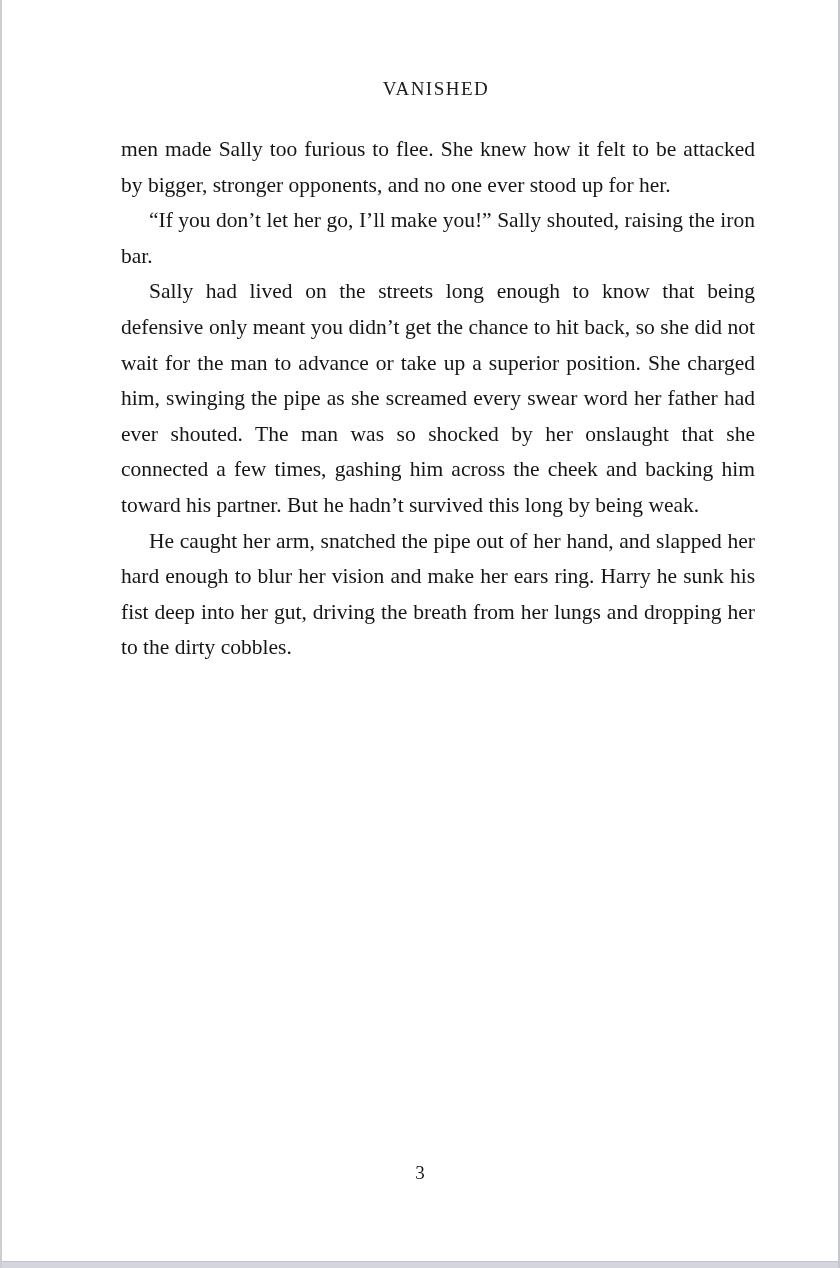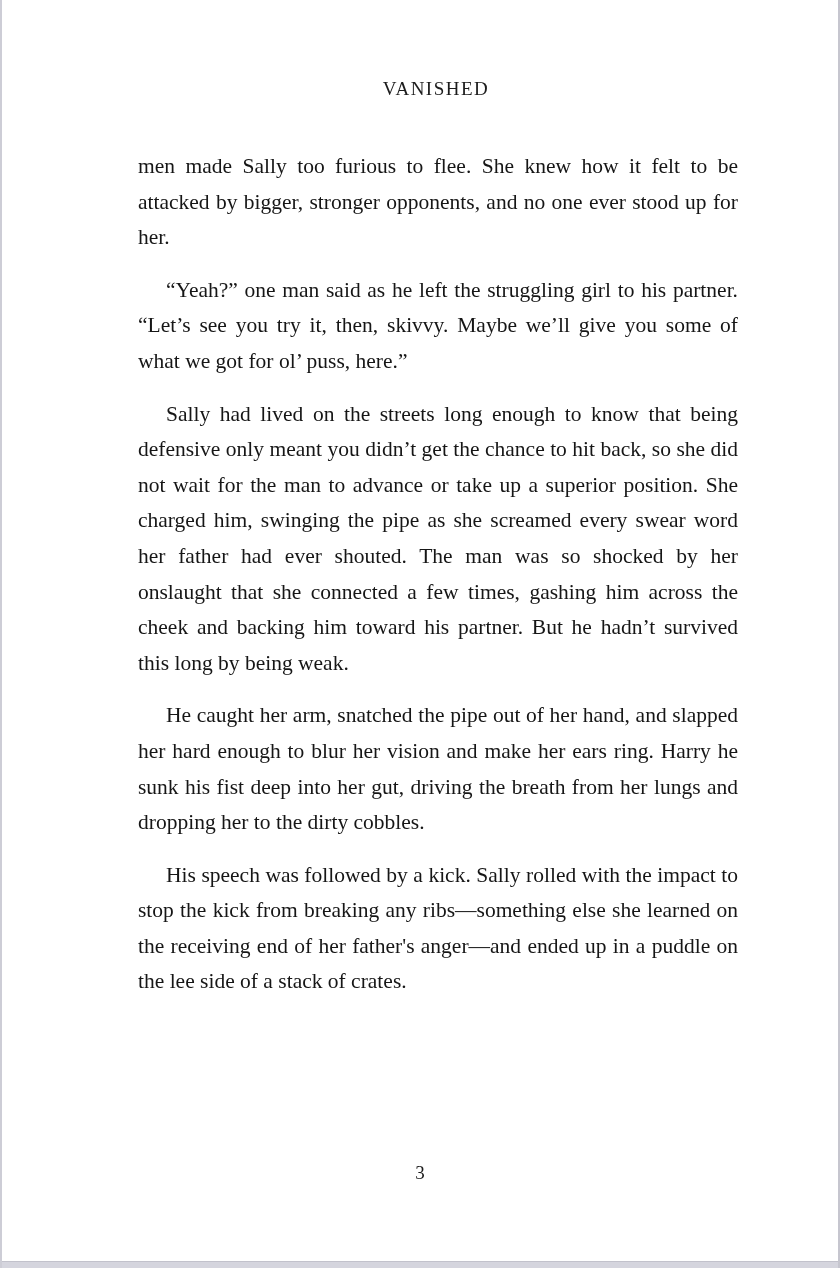--- a/index.html
+++ b/index.html
@@ -34,21 +34,21 @@
     position: absolute;
     top: 132px;
     left: 119px;
     width: 634px;
     font-size: 21.5px;
     line-height: 35.6px;
     text-align: justify;
     color: #161616;
   }
   .body-text p {
-    margin: 17px;
+    margin: 0;
     padding: 0;
   }
   .body-text p.indent {
     text-indent: 28px;
   }
   .page-number {
     position: absolute;
     top: 1162px;
     left: 0;
     right: 0;
@@ -67,22 +67,21 @@
   }
 </style>
 </head>
 <body>
 
 <div class="page">
   <div class="running-head">VANISHED</div>
 
   <div class="body-text" id="body-text">
       <p>men made Sally too furious to flee. She knew how it felt to be attacked by bigger, stronger opponents, and no one ever stood up for her.</p>
-      <p class="indent">“Yeah?” one man said as he left the struggling girl to his partner. “Let’s see you try it, then, skivvy. Maybe we’ll give you some of what we got for ol’ puss, here.”</p>
+      <p class="indent">“If you don’t let her go, I’ll make you!” Sally shouted, raising the iron bar.</p>
       <p class="indent">Sally had lived on the streets long enough to know that being defensive only meant you didn’t get the chance to hit back, so she did not wait for the man to advance or take up a superior position. She charged him, swinging the pipe as she screamed every swear word her father had ever shouted. The man was so shocked by her onslaught that she connected a few times, gashing him across the cheek and backing him toward his partner. But he hadn’t survived this long by being weak.</p>
       <p class="indent">He caught her arm, snatched the pipe out of her hand, and slapped her hard enough to blur her vision and make her ears ring. Harry he sunk his fist deep into her gut, driving the breath from her lungs and dropping her to the dirty cobbles.</p>
-      <p class="indent">His speech was followed by a kick. Sally rolled with the impact to stop the kick from breaking any ribs—something else she learned on the receiving end of her father's anger—and ended up in a puddle on the lee side of a stack of crates.</p>
     </div>
 
   <div class="page-number">3</div>
 
   <div class="bottom-bar"></div>
 </div>
 
 </body></html>

